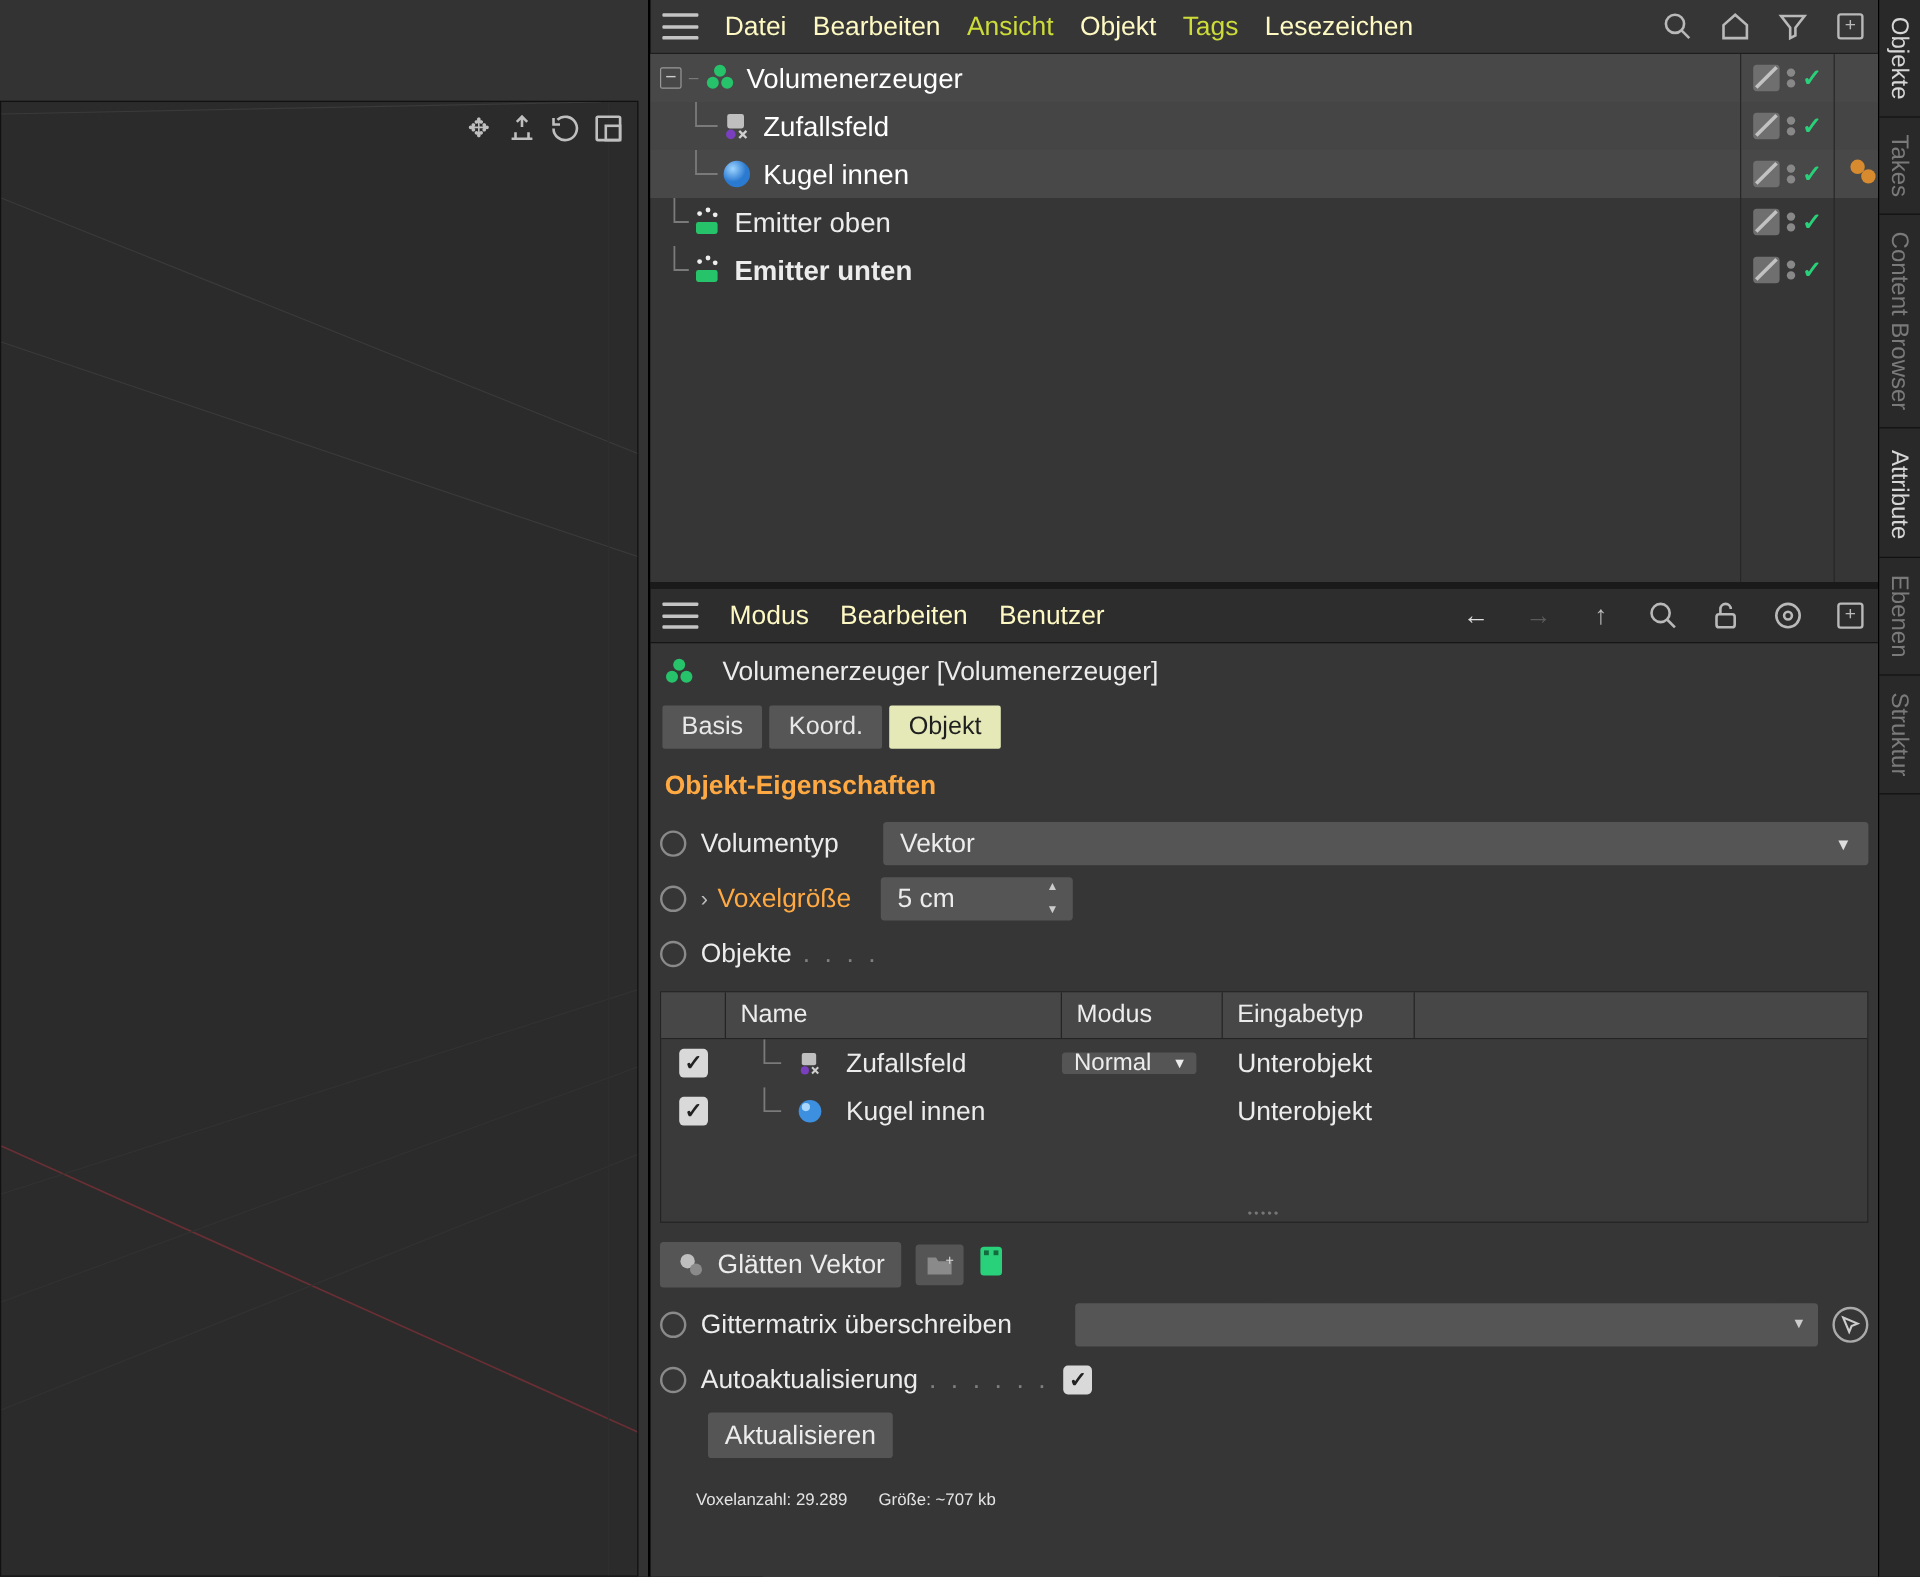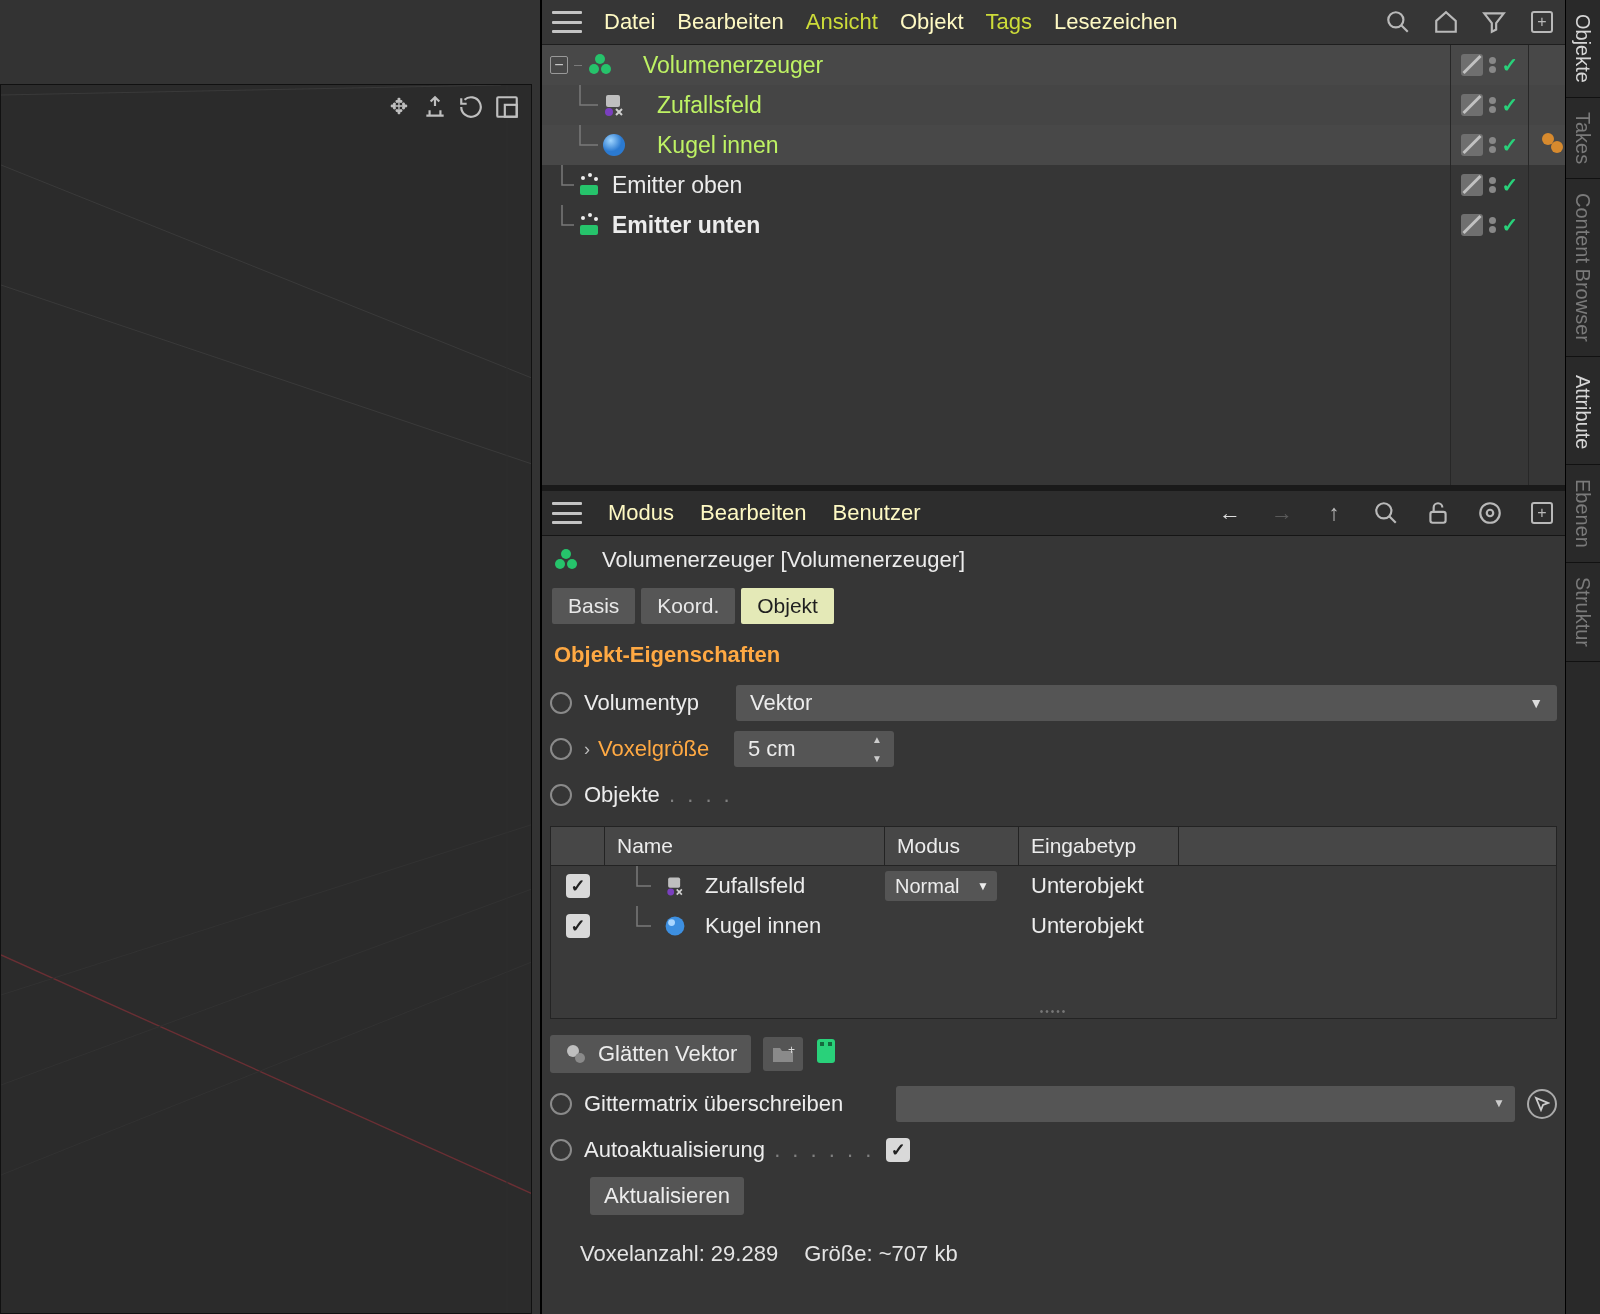--- a/index.html
+++ b/index.html
@@ -28,21 +28,21 @@
   .obj-tree { flex:0 0 440px; background:#363636; position:relative; }
   .tree-row { height:40px; display:flex; align-items:center; position:relative; }
   .tree-row.sel { background:#484848; }
   .tree-row.sel2 { background:#454545; }
   .tree-name-cell { flex:0 0 908px; display:flex; align-items:center; height:100%; padding-left:8px; }
   .tree-toggles { flex:0 0 78px; display:flex; align-items:center; justify-content:center; gap:6px; border-left:1px solid #272727; height:100%; }
   .tree-tags { flex:1; display:flex; align-items:center; gap:4px; padding-left:10px; height:100%; border-left:1px solid #272727; }
   .exp-toggle { width:18px; height:18px; border:1.5px solid #999; display:flex; align-items:center; justify-content:center; font-size:16px; color:#ccc; margin-right:6px; border-radius:2px; cursor:pointer; }
   .obj-icon { width:28px; height:28px; margin-right:8px; display:flex; align-items:center; justify-content:center; }
   .obj-label { font-size:23px; }
-  .obj-label.orange { color:#bef264;margin-left:21px; }
+  .obj-label.orange { color:#ffffff; }
   .toggle-sq { width:22px; height:22px; background:#6f6f6f; border-radius:3px; position:relative; }
   .toggle-sq::after { content:''; position:absolute; width:24px; height:3px; background:#c2c2c2; transform:rotate(-45deg); left:-1px; top:9px; }
   .dot-g { width:7px; height:7px; background:#888; border-radius:50%; }
   .check-g { color:#29d17a; font-size:20px; font-weight:bold; }
   .dotpair { display:flex; flex-direction:column; gap:2px; }
   .tree-empty-col { border-left:1px solid #272727; }
 
   .sep-h { height:6px; background:#1a1a1a; }
 
   .attr-menu { height:45px; background:#2d2d2d; display:flex; align-items:center; gap:26px; padding:0 10px; font-size:22px; border-bottom:1px solid #151515; }
@@ -67,33 +67,33 @@
 
   .obj-list { border:1px solid #232323; background:#3a3a3a; margin:4px 0; }
   .obj-list-head { display:flex; background:#474747; border-bottom:1px solid #232323; }
   .olh { padding:7px 12px; border-right:1px solid #232323; font-size:21px; }
   .obj-list-body { min-height:140px; }
   .obj-list-row { display:flex; align-items:center; height:40px; }
   .olr-check { width:54px; display:flex; align-items:center; justify-content:center; }
   .chk { width:24px; height:24px; background:#d9d9d9; border-radius:4px; display:flex; align-items:center; justify-content:center; color:#222; font-size:18px; font-weight:bold; }
   .olr-name { flex:0 0 280px; display:flex; align-items:center; gap:10px; padding-left:26px; }
   .olr-mode { flex:0 0 134px; }
-  .mode-dd { background:#555; height:30px; border-radius:3px; display:flex; align-items:center; padding:0 10px; font-size:20px; position:relative; width:112px; }
+  .mode-dd { background:#555; height:18px; border-radius:3px; display:flex; align-items:center; padding:0 10px; font-size:20px; position:relative; width:112px; }
   .mode-dd .dd-arrow { position:absolute; right:8px; font-size:12px; }
   .olr-input { padding-left:12px; }
   .obj-list-footer { height:12px; text-align:center; color:#777; font-size:10px; letter-spacing:2px; }
 
   .btn-pill { background:#555; padding:6px 14px; border-radius:3px; display:flex; align-items:center; gap:10px; cursor:pointer; }
   .small-btn-row { display:flex; align-items:center; gap:12px; padding:4px 0; }
 
   .wide-input { flex:1; background:#555; height:36px; border-radius:3px; position:relative; }
   .wide-input .dd-arrow { position:absolute; right:10px; top:10px; font-size:12px; color:#ccc; }
   .circle-tool { width:30px; height:30px; border:2px solid #aaa; border-radius:50%; display:flex; align-items:center; justify-content:center; font-size:15px; color:#ccc; }
 
-  .status-line { padding:18px 30px; font-size:22px; color:#e4e4e4; display:flex; gap:26px; }
+  .status-line { padding:18px 30px; font-size:14px; color:#e4e4e4; display:flex; gap:26px; }
 
   
   .svg-ic { width:26px; height:26px; }
 </style>
 </head>
 <body>
 
 <div class="root">
 
   <div class="viewport">

